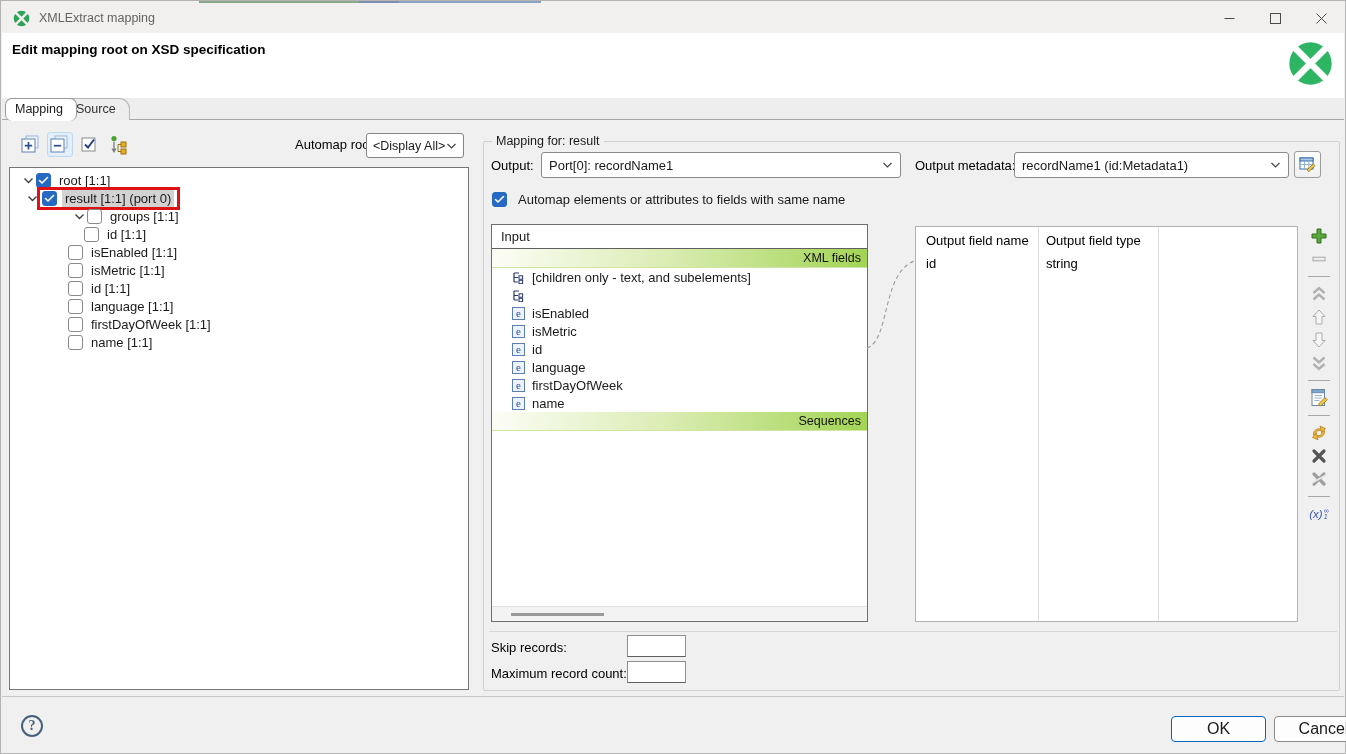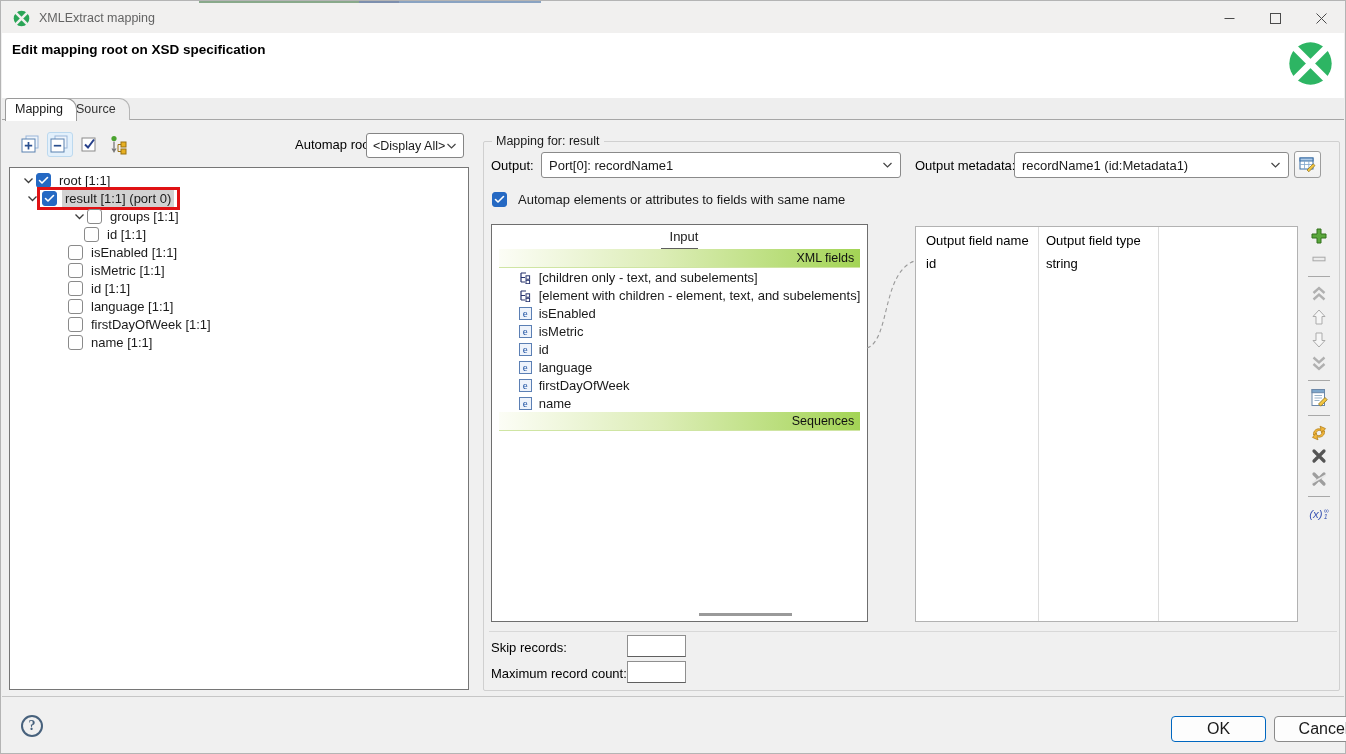--- a/index.html
+++ b/index.html
@@ -21,21 +21,21 @@
   .win-btn { width:46px; height:30px; display:flex; align-items:center; justify-content:center; color:#4b4b4b; }
 
   
   .hdr { position:absolute; left:1px; top:32px; right:1px; height:65px; background:#ffffff; }
   .hdr .hdr-title { position:absolute; left:10px; top:9px; font-weight:bold; font-size:13.5px; color:#000; }
   .hdr .logo { position:absolute; right:11px; top:8px; width:45px; height:45px; }
 
   
   .tabstrip { position:absolute; left:1px; top:97px; right:1px; height:22px; background:#eeeeee; border-bottom:1px solid #a6a6a6; }
   .tab { position:absolute; top:0; height:22px; padding:3px 13px 0 9px; font-size:12.5px; border:1px solid #9a9a9a; border-bottom:none; border-radius:3px 11px 0 0; }
-  .tab.active { left:3px; background:#fff; height:23px; z-index:3; }
+  .tab.active { left:3px; background:#fff; height:23px; z-index:3;border-radius:7px; }
   .tab.inactive { left:64px; background:#eeeeee; border-color:#b5b5b5; color:#333; }
 
   .content { position:absolute; left:1px; top:120px; right:1px; height:577px; background:#f0f0f0; }
 
   
   .tree-tools { position:absolute; left:16px; top:11px; display:flex; gap:3px; }
   .tool-btn { width:26px; height:25px; display:flex; align-items:center; justify-content:center; border:1px solid transparent; border-radius:3px; }
   .tool-btn.hl { background:#e3f0fb; border-color:#bcd9ef; }
 
   .selroot-label { position:absolute; left:293px; top:16px; color:#000; }
@@ -57,21 +57,21 @@
   .group-legend { position:absolute; left:8px; top:-8px; background:#f0f0f0; padding:0 4px; font-size:12.5px; }
 
   .lbl { position:absolute; color:#000; }
   .combo { position:absolute; height:26px; background:#fff; border:1px solid #8a8a8a; border-radius:3px; display:flex; align-items:center; padding:0 7px; }
   .combo .chev { margin-left:auto; }
   .icon-btn { position:absolute; width:27px; height:27px; background:linear-gradient(#fdfdfd,#f0f0f0); border:1px solid #9d9d9d; border-radius:3px; display:flex; align-items:center; justify-content:center; }
 
   .automap { position:absolute; left:8px; top:50px; display:flex; align-items:center; gap:6px; }
 
   
-  .input-panel { position:absolute; left:7px; top:82px; width:377px; height:398px; background:#fff; border:1px solid #6e6e6e; display:flex; flex-direction:column;align-items:center; }
+  .input-panel { position:absolute; left:7px; top:82px; width:377px; height:398px; background:#fff; border:1px solid #6e6e6e; display:flex; flex-direction:column; }
   .input-title { height:24px; line-height:23px; padding-left:9px; border-bottom:1px solid #5f5f5f; flex:none; }
   .band { height:19px; line-height:18px; text-align:right; padding-right:6px; font-size:12.5px; color:#111;
           background:linear-gradient(to right,#fcfdf6 0%,#dcedb6 45%,#a3d455 100%); border-bottom:1px solid #cfe5a3; flex:none; }
   .input-item { height:18px; display:flex; align-items:center; padding-left:20px; gap:7px; flex:none; white-space:nowrap; }
   .ico-e { width:13px; height:13px; flex:none; background:#eef3fb; border:1px solid #5b7fb4; color:#2255a4; font-size:11px; line-height:11px; text-align:center; font-family:"Liberation Serif",serif; }
   .ico-e::before { content:"e"; }
   .input-fill { flex:1; }
   .hscroll { height:15px; flex:none; background:#f3f3f3; border-top:1px solid #e2e2e2; position:relative; }
   .hscroll .thumb { position:absolute; left:19px; top:6px; width:93px; height:3px; background:#9a9a9a; }
 
@@ -315,21 +315,20 @@
               <span>[children only - text, and subelements]</span>
             </div>
             <div class="input-item">
               <span style="display: flex;">
                 <svg width="13" height="13" viewBox="0 0 13 13">
                   <path d="M2 2 H7 M2 2 V11 M2 6.5 H6 M2 11 H6" fill="none" stroke="#28356e" stroke-width="1.2"></path>
                   <rect x="7" y="4.8" width="3.6" height="3.4" fill="#fff" stroke="#28356e"></rect>
                   <rect x="7" y="9.3" width="3.6" height="3.4" fill="#fff" stroke="#28356e"></rect>
                 </svg>
               </span>
-              <span>[element with children - element, text, and subelements]</span>
             </div>
             <div class="input-item">
               <span class="ico-e"></span>
               <span>isEnabled</span>
             </div>
             <div class="input-item">
               <span class="ico-e"></span>
               <span>isMetric</span>
             </div>
             <div class="input-item">

